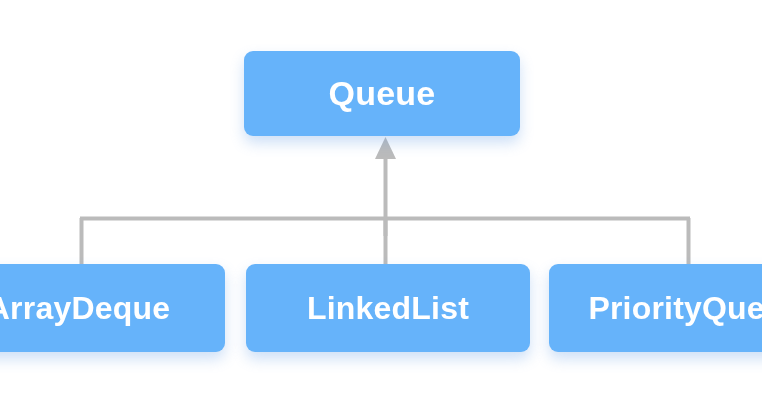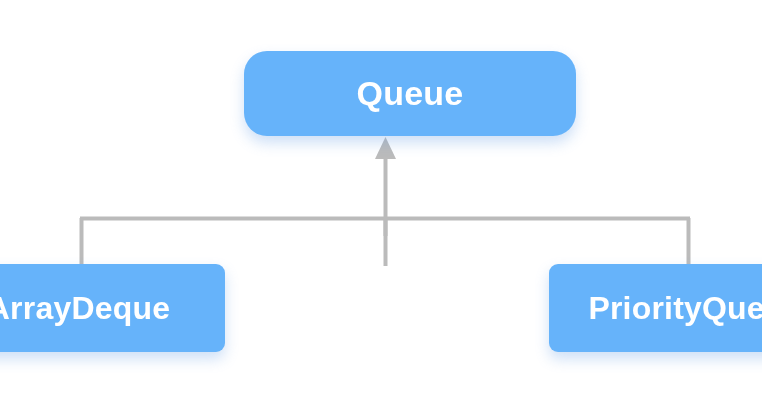--- a/index.html
+++ b/index.html
@@ -33,24 +33,23 @@
     align-items: center;
     justify-content: center;
     color: #ffffff;
     font-weight: bold;
     letter-spacing: 0.2px;
     white-space: nowrap;
   }
   .node-root {
     left: 244px;
     top: 51px;
-    width: 332px;
+    width: 276px;
     height: 85px;
     font-size: 34px;
-    border-radius: 23px;
   }
   .node-child {
     top: 264px;
     height: 88px;
     font-size: 32px;
   }
   .node-left  { left: -68px; width: 293px; }
   .node-mid   { left: 246px; width: 284px; }
   .node-right { left: 549px; width: 293px; }
 
@@ -79,16 +78,17 @@
     <line x1="81.5" y1="218" x2="81.5" y2="266" stroke="#bbbbbb" stroke-width="4"></line>
     <line x1="385.5" y1="218" x2="385.5" y2="266" stroke="#bbbbbb" stroke-width="4"></line>
     <line x1="688.5" y1="218" x2="688.5" y2="266" stroke="#bbbbbb" stroke-width="4"></line>
   </svg>
 
   <div class="node node-root">Queue</div>
 
 
   <div class="node node-child node-left">ArrayDeque</div>
 
+  <div class="node node-child node-mid">LinkedList</div>
 
   <div class="node node-child node-right">PriorityQueue</div>
 
 </div>
 
 </body></html>

